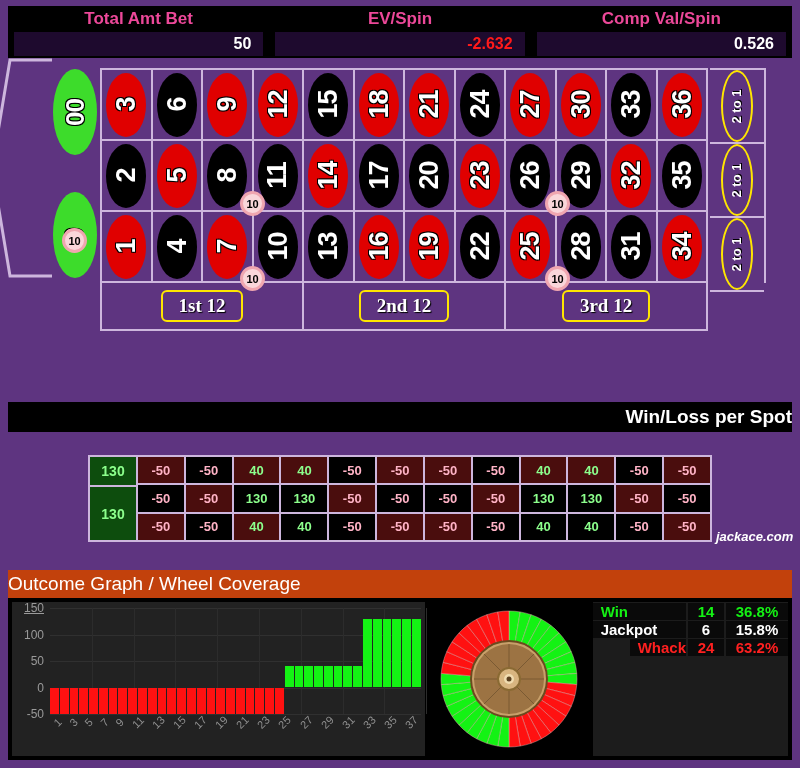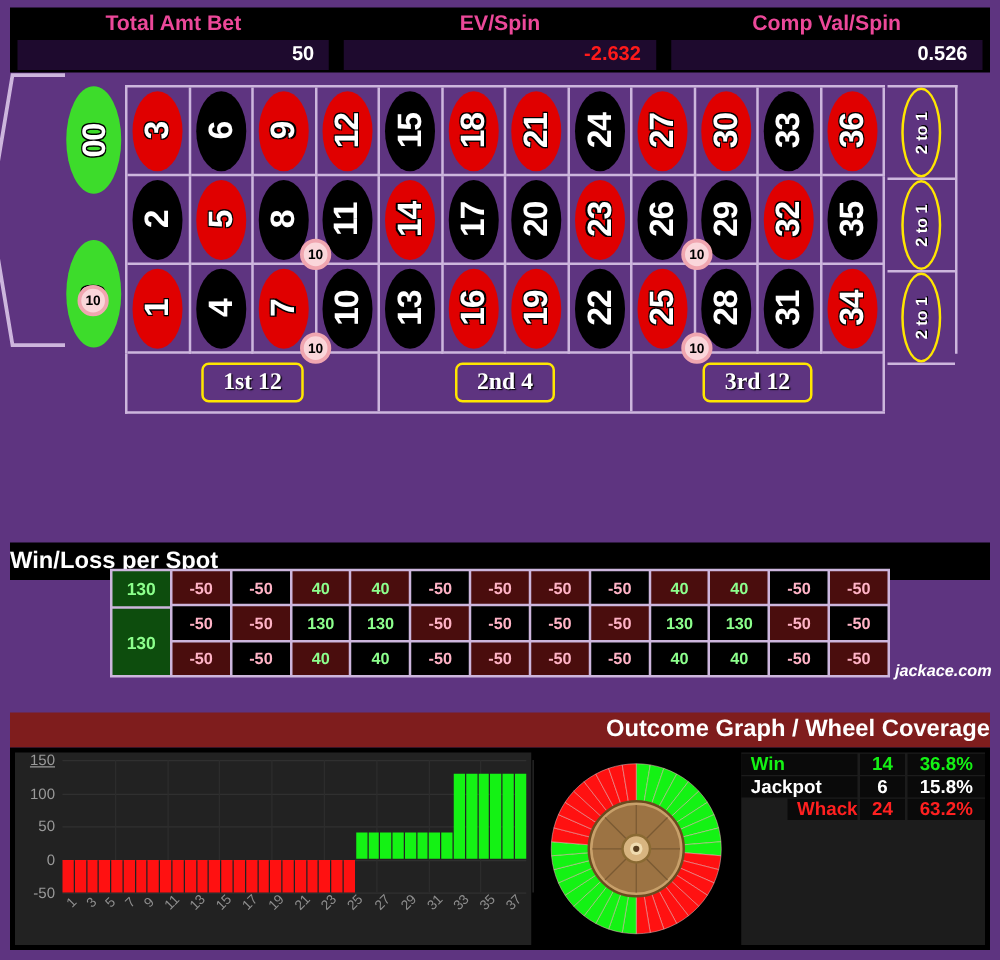--- a/index.html
+++ b/index.html
@@ -134,23 +134,23 @@
   .chip{
     position:absolute; width:25px; height:25px; border-radius:50%;
     background:#fad6da; border:3px solid #f0a6b0;
     display:flex; align-items:center; justify-content:center;
     font-size:11px; font-weight:bold; color:#000;
     z-index:20;
   }
 
   
   .wl-title{
-    position:absolute; left:8px; top:434px; width:784px; height:30px;
+    position:absolute; left:8px; top:402px; width:784px; height:30px;
     background:#000; color:#fff; font-weight:bold; font-size:19px;
-    text-align:left; line-height:30px;
+    text-align:right; line-height:30px;
   }
   .wl-grid{
     position:absolute; left:88px; top:455px; width:624px; height:87px;
     background:#cdb6dd; display:flex; padding:1px;
   }
   .wl-left{
     width:48px; display:flex; flex-direction:column;
   }
   .wl-left-cell{
     flex:1; background:#0d4d0d; color:#8cff8c; font-weight:bold;
@@ -173,22 +173,22 @@
   .wl-cell.lose{ color:#ffb3c6; }
 
   .watermark{
     position:absolute; left:716px; top:529px;
     color:#fff; font-style:italic; font-weight:bold; font-size:13px;
   }
 
   
   .og-title{
     position:absolute; left:8px; top:570px; width:784px; height:28px;
-    background:#7f1d1d; color:#fff; font-weight:bold; font-size:19px;
-    text-align:right; line-height:28px;
+    background:#c2410c; color:#fff; font-weight:normal; font-size:19px;
+    text-align:left; line-height:28px;
   }
   .og-body{
     position:absolute; left:8px; top:598px; width:784px; height:162px;
     background:#000; display:flex;
   }
   .chart-panel{
     width:460px; background:#222222; position:relative; margin:4px;
   }
   .chart-yaxis{
     position:absolute; left:0; top:0; width:36px; height:112px;
@@ -478,21 +478,21 @@
           <span>2 to 1</span>
         </div>
     </div>
   </div>
 
   <div class="dozens">
     <div class="dozcell">
         <div class="btn-yellow">1st 12</div>
       </div>
     <div class="dozcell">
-        <div class="btn-yellow">2nd 4</div>
+        <div class="btn-yellow">2nd 12</div>
       </div>
     <div class="dozcell">
         <div class="btn-yellow">3rd 12</div>
       </div>
   </div>
 
 
   <div id="chips">
       <div class="chip" style="left: 62px; top: 168px;">10</div>
       <div class="chip" style="left: 240px; top: 131px;">10</div>

